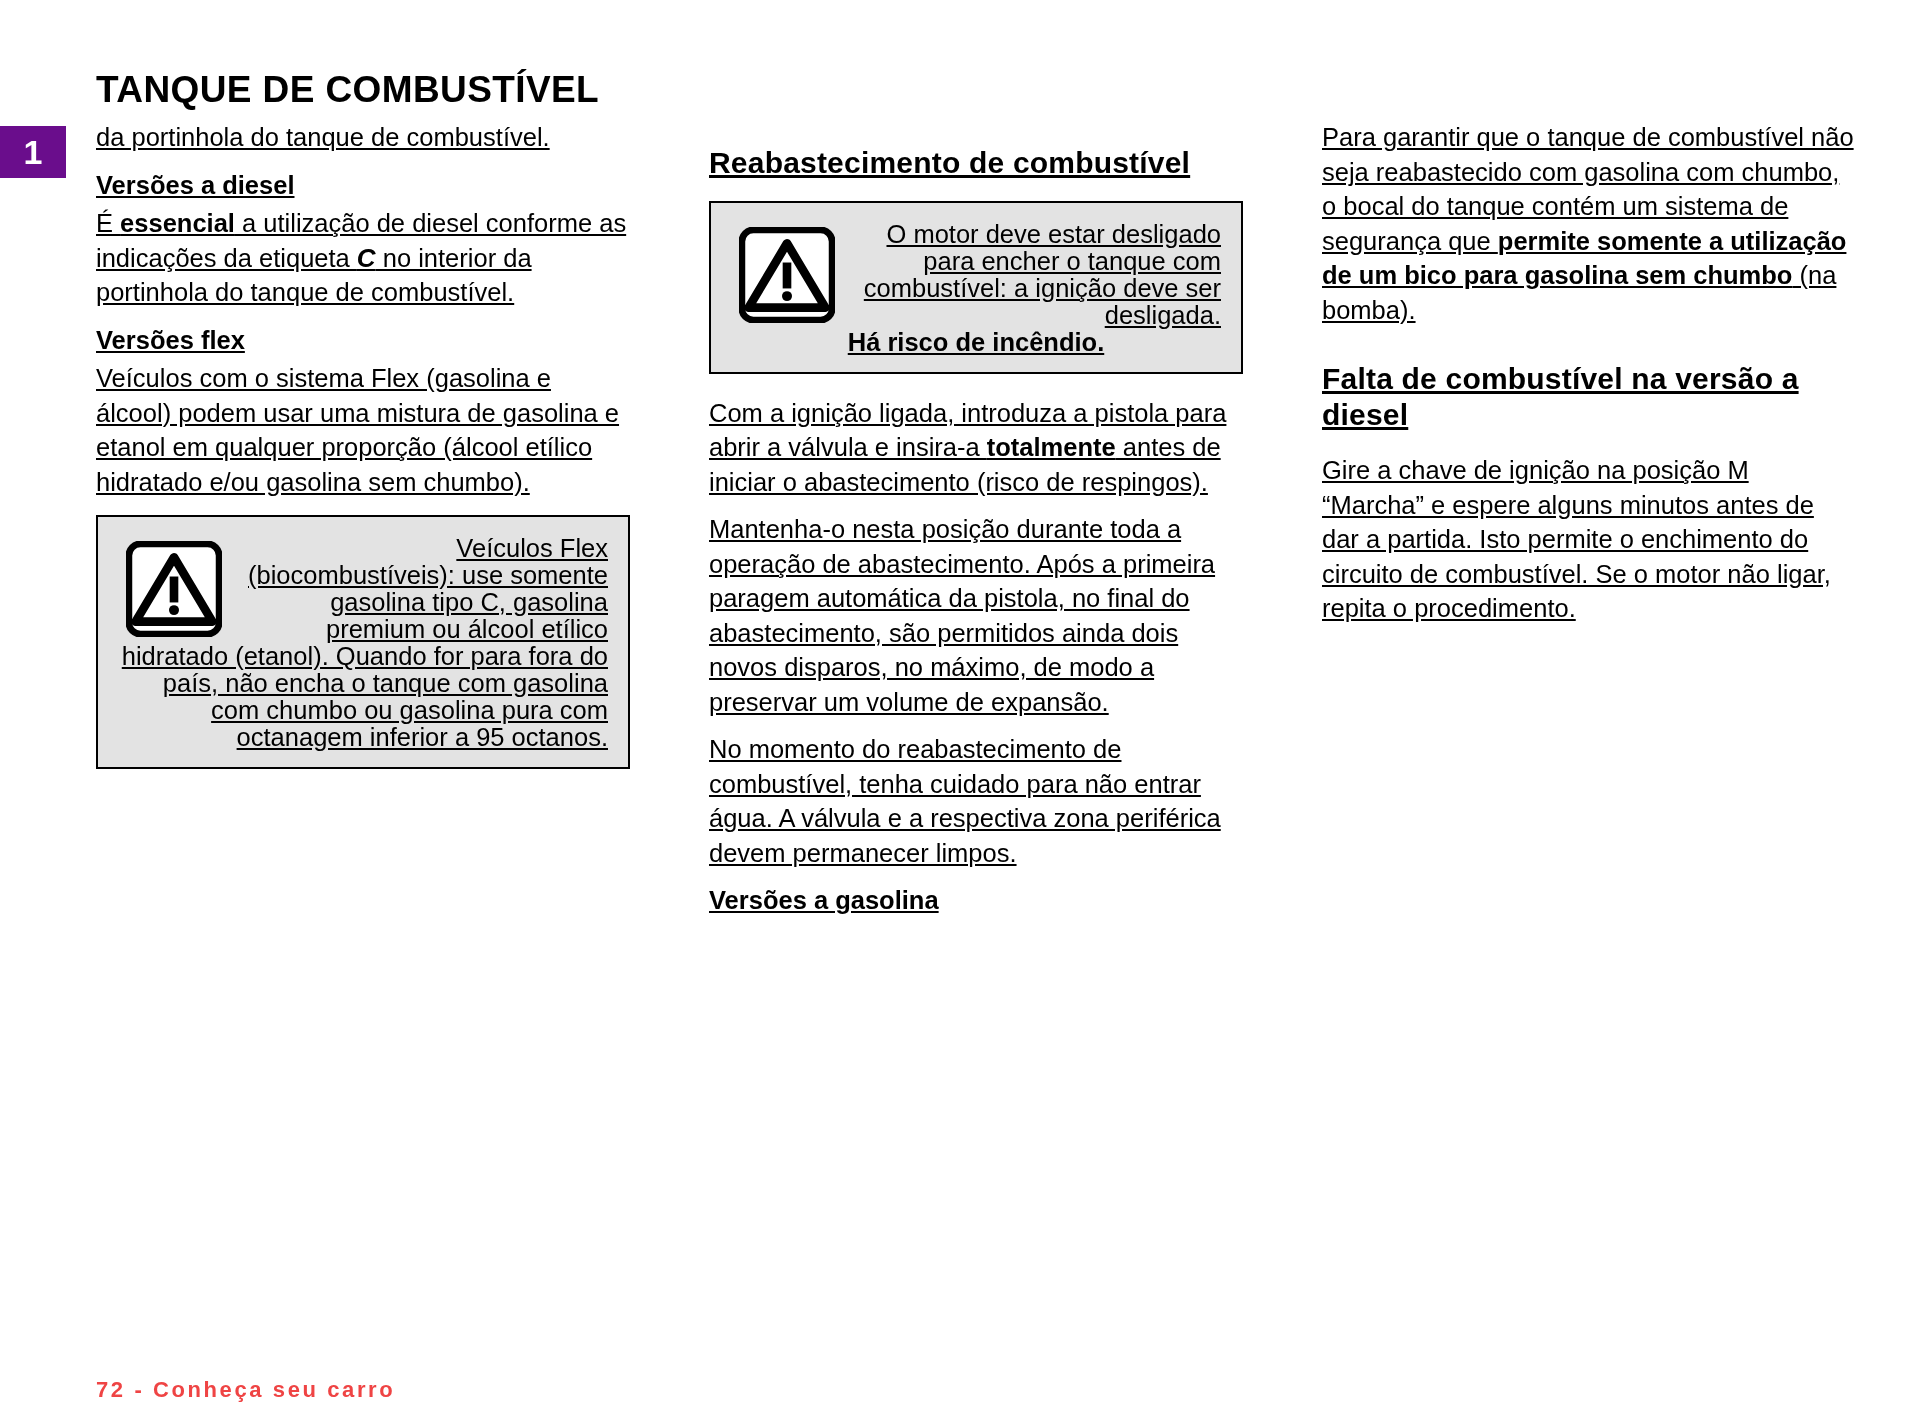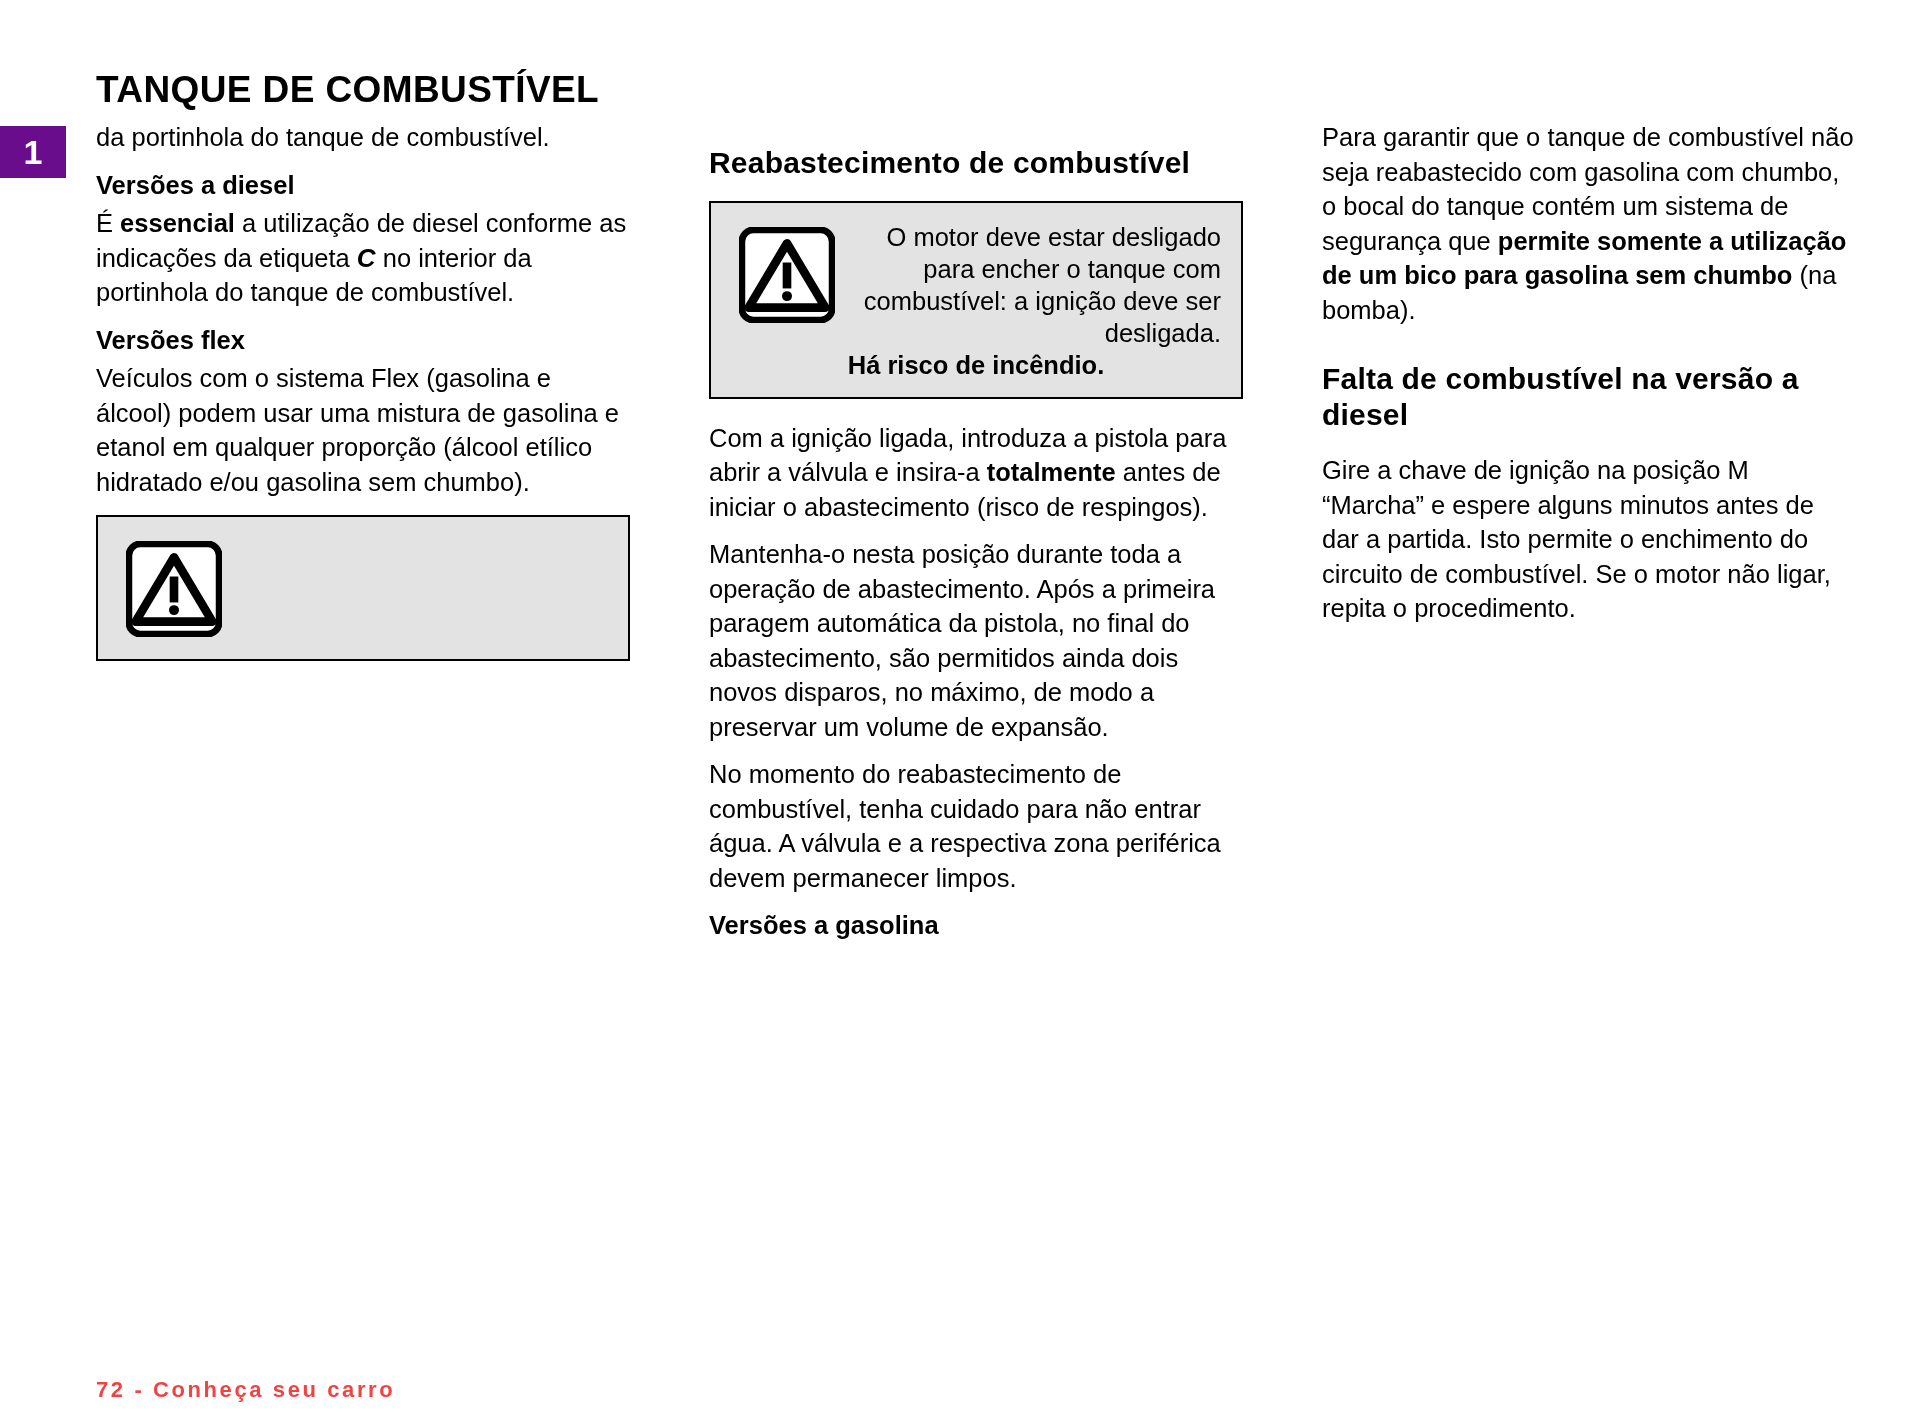--- a/index.html
+++ b/index.html
@@ -53,20 +53,21 @@
   }
 
   
   .columns {
     position: absolute;
     left: 96px;
     top: 120px;
     width: 1760px;
     display: flex;
     gap: 0px;
+    text-decoration: underline;
   }
   .col {
     width: 534px;
     margin-right: 79px;
   }
   .col:last-child { margin-right: 0; }
 
   p, h3 { margin: 0; }
 
   .body-text {
@@ -113,21 +114,21 @@
   }
   .warning-box .warn-icon {
     float: left;
     width: 96px;
     height: 96px;
     margin: 6px 22px 6px 8px;
     shape-outside: margin-box;
   }
   .warning-box .warn-text {
     font-size: 25.5px;
-    line-height: 32px;
+    line-height: 27px;
     text-align: right;
   }
   .warning-box .warn-text .bold-line {
     display: block;
     font-weight: bold;
     text-align: center;
   }
   .warning-box::after {
     content: "";
     display: block;
@@ -171,20 +172,21 @@
 
       <p class="body-text">Veículos com o sistema Flex (gasolina e álcool) podem usar uma mistura de gasolina e etanol em qualquer proporção (álcool etílico hidratado e/ou gasolina sem chumbo).</p>
 
       <div class="warning-box">
         <svg class="warn-icon" viewBox="0 0 100 100">
           <rect x="3" y="3" width="94" height="94" rx="12" ry="12" fill="#ffffff" stroke="#000000" stroke-width="7"></rect>
           <path d="M50 17 L90 84 L10 84 Z" fill="none" stroke="#000000" stroke-width="9" stroke-linejoin="round"></path>
           <rect x="45.5" y="37" width="9" height="27" fill="#000000"></rect>
           <circle cx="50" cy="72" r="5.2" fill="#000000"></circle>
         </svg>
+        <div class="warn-text">Veículos Flex (biocombustíveis): use somente gasolina tipo C, gasolina premium ou álcool etílico hidratado (etanol). Quando for para fora do país, não encha o tanque com gasolina com chumbo ou gasolina pura com octanagem inferior a 95 octanos.</div>
       </div>
 
     </div>
 
     <div class="col">
 
       <h2 class="section-head">Reabastecimento de combustível</h2>
 
       <div class="warning-box">
         <svg class="warn-icon" viewBox="0 0 100 100">

